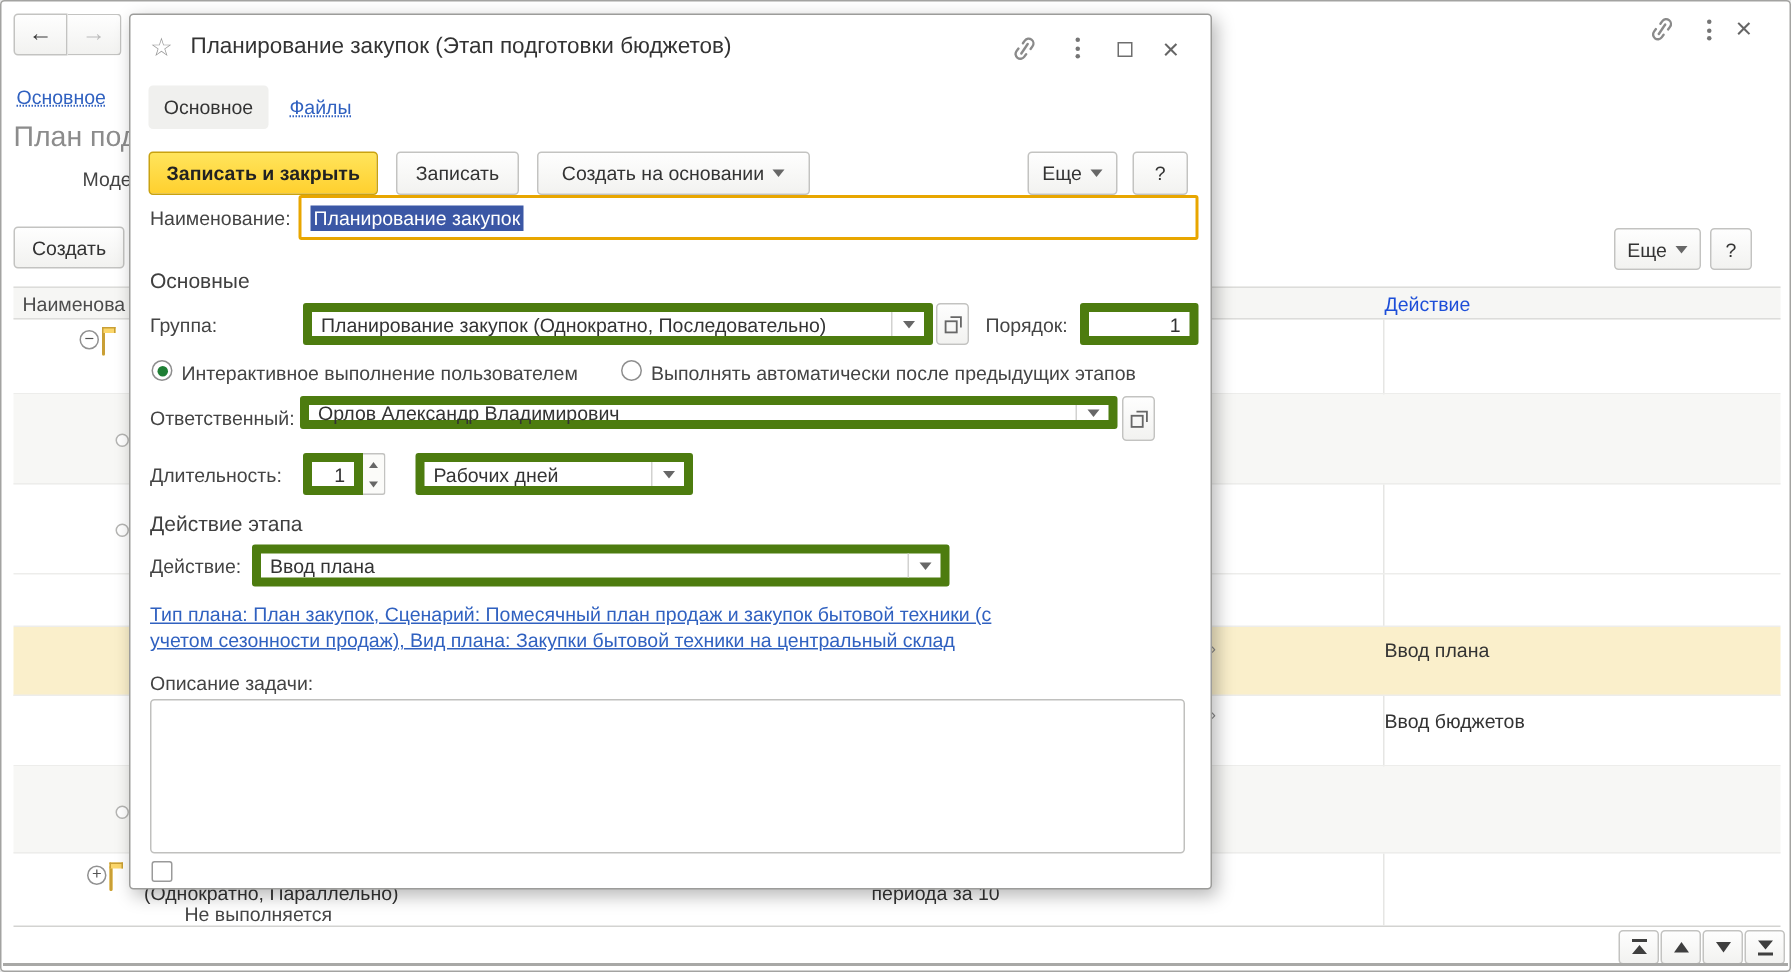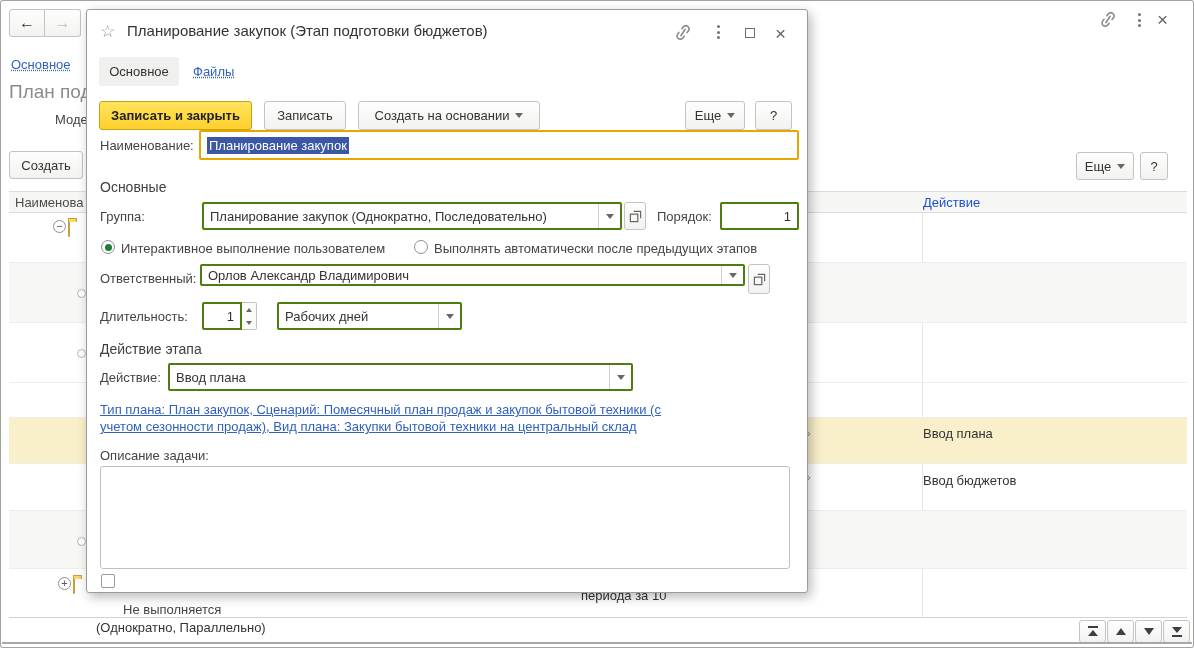--- a/index.html
+++ b/index.html
@@ -10,21 +10,21 @@
   .abs { position:absolute; }
 
   
   .btn { display:flex; align-items:center; justify-content:center; gap:6px;
          background:linear-gradient(#fefefe,#f2f2f0); border:1px solid #c3c3c1;
          border-radius:3px; font-size:13px; color:#333; cursor:default; }
   .btn-primary { background:linear-gradient(#ffe45c,#ffd02e); border:1px solid #c9a210;
                  font-weight:bold; color:#222; }
   .tri-down { width:0; height:0; border-left:4px solid transparent;
               border-right:4px solid transparent; border-top:5px solid #676767; }
-  .input { background:#fff; border:2px solid #4d7c0f; border-radius:2px;
+  .input { background:#fff; border:6px solid #4d7c0f; border-radius:2px;
            display:flex; align-items:center; padding:0 6px; font-size:13px; color:#333; }
   .input-focus { border:2px solid #e8a600; }
   .combo { padding:0; }
   .combo .val { flex:1; padding:0 6px; white-space:nowrap; overflow:hidden; }
   .dd { width:22px; align-self:stretch; border-left:1px solid #d2d2d0;
         display:flex; align-items:center; justify-content:center; }
   .openbtn { background:linear-gradient(#fefefe,#f2f2f0); border:1px solid #c3c3c1;
              border-radius:3px; display:flex; align-items:center; justify-content:center; }
   .label { color:#444; white-space:nowrap; }
   .section-h { font-size:14px; color:#404040; }
@@ -149,21 +149,21 @@
     </div>
 
     <div class="row row-gray" style="top:320px; height:58px;">
       <span class="mini-circle abs" style="left:68px; top:26px;"></span>
     </div>
 
     <div class="row" style="top:378px; height:49px; border-bottom:none;">
       <span class="tgl abs" style="left:49px; top:8px;">+</span>
       <span class="folder abs" style="left:64px; top:9px;"></span>
       <span class="abs" style="left:87px; top:1px; white-space:nowrap;">Утверждение операционных бюджетов</span>
-      <span class="abs" style="left:87px; top:19px; white-space:nowrap;margin-top:32px;">(Однократно, Параллельно)</span>
+      <span class="abs" style="left:87px; top:19px; white-space:nowrap;">(Однократно, Параллельно)</span>
       <span class="abs" style="left:572px; top:1px; white-space:nowrap;">Начать до начала</span>
       <span class="abs" style="left:572px; top:19px; white-space:nowrap;">периода за 10</span>
     </div>
   </div>
 
   <div class="abs" style="left:1078px; top:619px; display:flex; gap:1px;">
     <div class="btn navbtn">
       <svg width="14" height="13" viewBox="0 0 14 13">
           <path fill="#3f3f3f" d="M2 1h10v2H2z M7 5l5 6H2z"></path>
         </svg>

